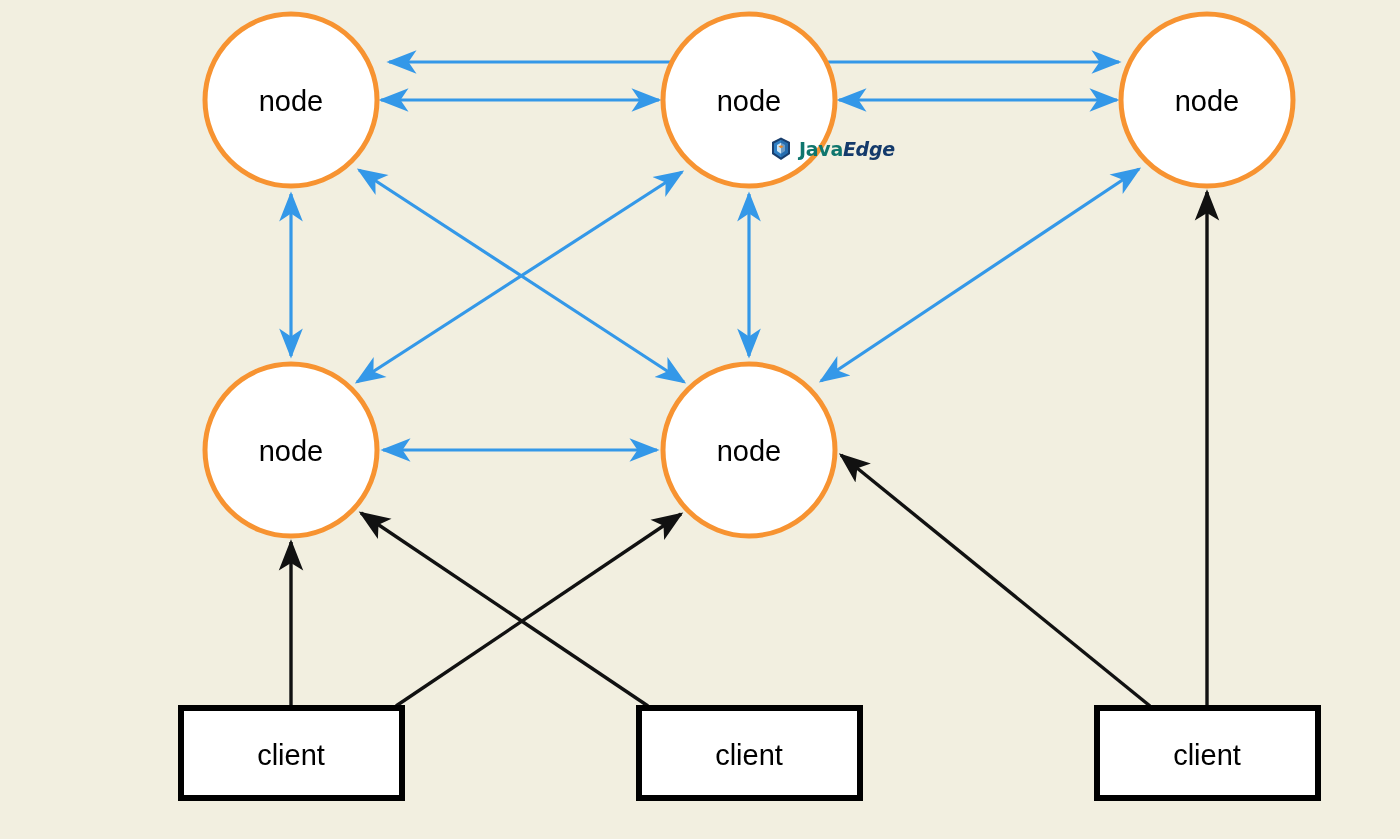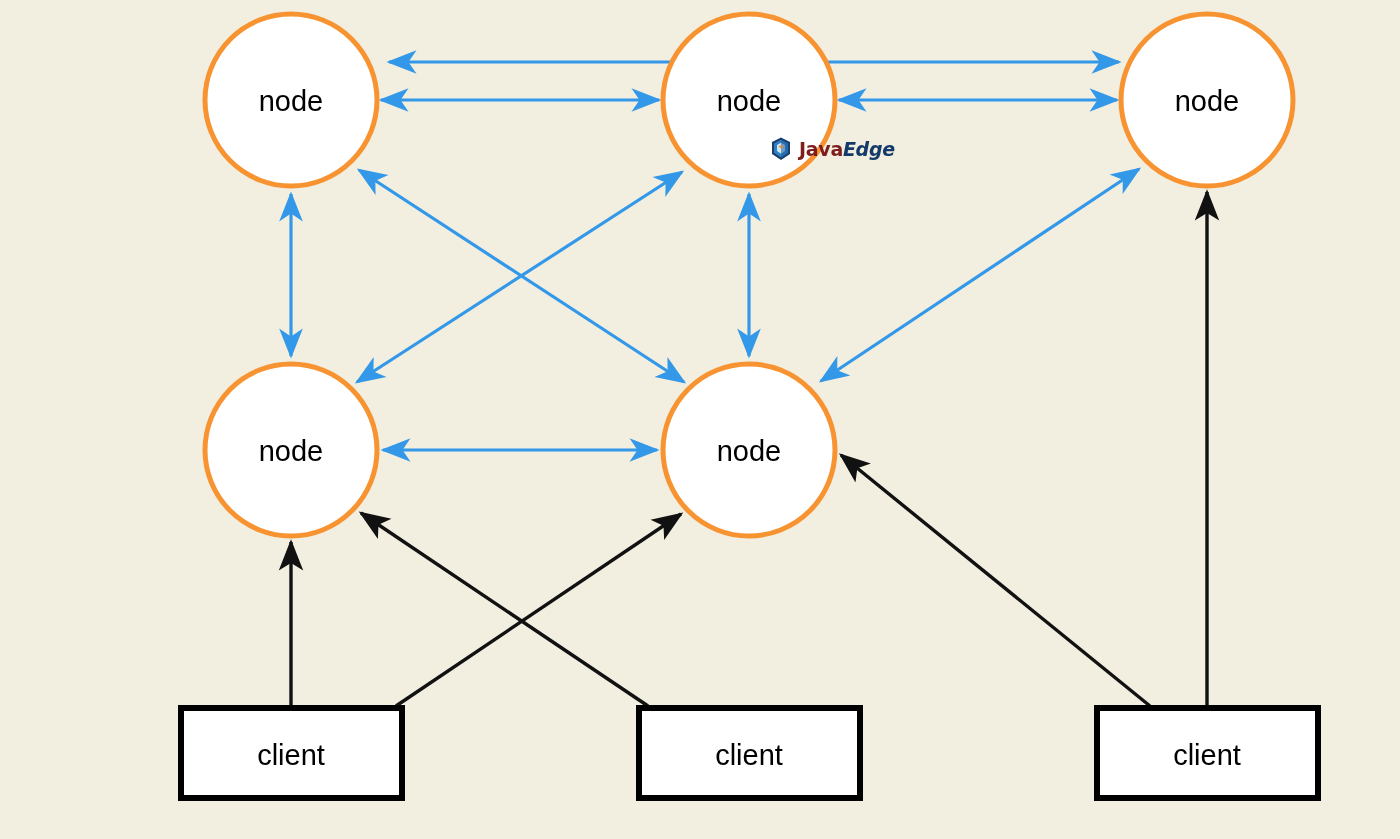--- a/index.html
+++ b/index.html
@@ -74,21 +74,21 @@
     flex: none;
   }
   #watermark .wm-text {
     font-family: "DejaVu Sans", sans-serif;
     font-size: 19px;
     font-weight: 700;
     letter-spacing: -0.3px;
     line-height: 1;
     white-space: nowrap;
   }
-  #watermark .wm-java { color: #7f1d1d; text-align: center; }
+  #watermark .wm-java { color: #0f766e; text-align: center; }
   #watermark .wm-edge { color: #143a6b; font-style: italic; }
 </style>
 </head>
 <body>
 
 <div id="diagram-root">
 
   <svg id="diagram-svg" viewBox="0 0 1400 839">
     <defs>
       <marker id="ah-blue-end" markerWidth="10" markerHeight="10" refX="8.6" refY="4" orient="auto" markerUnits="strokeWidth">

